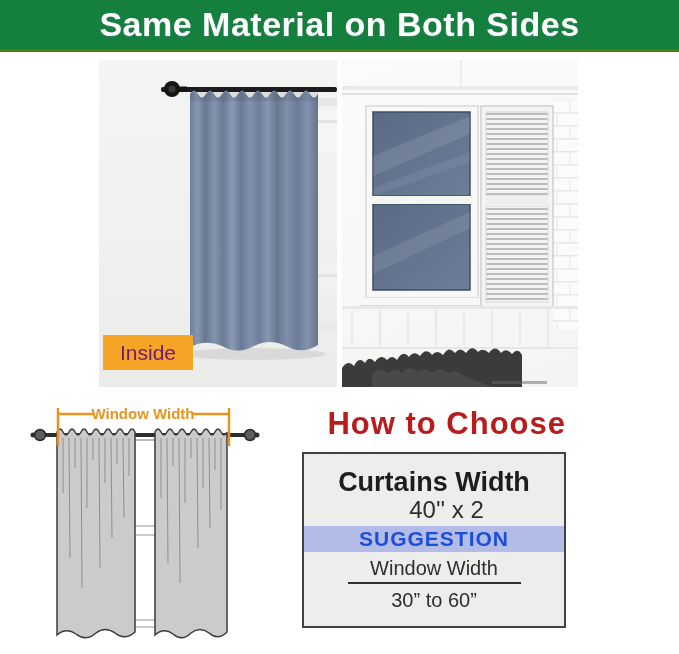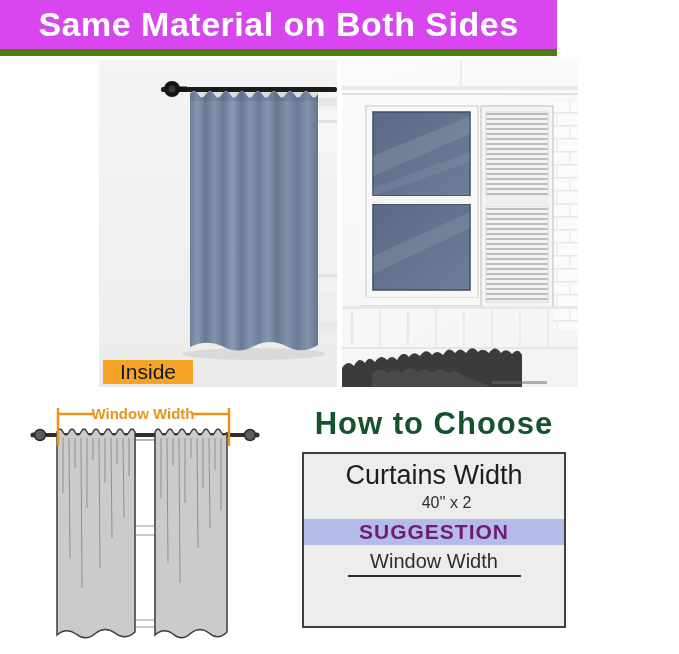--- a/index.html
+++ b/index.html
@@ -2,58 +2,58 @@
 <html><head>
 <meta charset="utf-8">
 <style>
   html,body{margin:0;padding:0;background:#ffffff;}
   .canvas{
     position:relative;width:679px;height:654px;background:#ffffff;
     font-family:"Liberation Sans","DejaVu Sans",sans-serif;overflow:hidden;
   }
   
   .banner{
-    position:absolute;left:0;top:0;width:557px;height:49px;
-    background:#d946ef;border-bottom:7px solid #4d7c0f;
+    position:absolute;left:0;top:0;width:679px;height:49px;
+    background:#15803d;border-bottom:3px solid #4d7c0f;
     display:flex;align-items:center;justify-content:center;
   }
   .banner-title{
     color:#ffffff;font-weight:bold;font-size:34px;letter-spacing:.5px;
     text-shadow:0 1px 1px rgba(120,130,180,.35);
   }
   
   .photo{position:absolute;top:60px;height:327px;overflow:hidden;}
   .photo-inside{left:99px;width:238px;background:linear-gradient(180deg,#f4f4f2 0%,#efefed 70%,#ebebe9 100%);}
   .photo-outside{left:342px;width:236px;background:linear-gradient(160deg,#fbfbf9 0%,#f4f4f2 100%);}
   .photo svg{display:block;}
   .tag{
-    position:absolute;bottom:3px;background:#f5a425;color:#0f172a;
+    position:absolute;bottom:17px;background:#f5a425;color:#701a75;
     font-size:21px;display:flex;align-items:center;justify-content:center;
-    height:24px;
+    height:35px;
   }
   .tag-inside{left:4px;width:90px;}
   .tag-outside{left:8px;width:106px;}
   
   .diagram{position:absolute;left:10px;top:398px;width:250px;height:254px;}
   
   .choose-heading{
     position:absolute;left:302px;top:406px;width:264px;height:40px;
-    text-align:center;font-weight:bold;font-size:31px;color:#14532d;letter-spacing:1px;
+    text-align:right;font-weight:bold;font-size:31px;color:#b91c1c;letter-spacing:1px;
   }
   .size-box{
     position:absolute;left:302px;top:452px;width:264px;height:176px;
     background:#ededeb;border:2px solid #414141;box-sizing:border-box;
     text-align:center;color:#1d1d1d;
   }
-  .sb-row1{font-weight:normal;font-size:27px;line-height:32px;margin-top:5px;}
-  .sb-row2{font-size:16px;line-height:23px;color:#2e2e2e;padding-left:25px;}
+  .sb-row1{font-weight:bold;font-size:27px;line-height:32px;margin-top:12px;}
+  .sb-row2{font-size:24px;line-height:23px;color:#2e2e2e;padding-left:25px;}
   .sb-row3{font-size:20px;line-height:24px;color:#2e2e2e;}
   .sb-band{
     margin-top:5px;height:26px;line-height:26px;background:#b2bce7;
-    color:#701a75;font-weight:bold;font-size:21px;letter-spacing:1px;
+    color:#1d4ed8;font-weight:bold;font-size:21px;letter-spacing:1px;
   }
   .sb-ww{margin-top:4px;font-size:20px;line-height:24px;color:#2e2e2e;}
   .sb-divider{width:173px;border-top:2px solid #2e2e2e;margin:2px auto 0;}
   .sb-denom{margin-top:3px;font-size:20px;line-height:26px;color:#2e2e2e;}
   .note{
     position:absolute;left:254px;top:633px;font-size:15px;color:#4b4b4b;white-space:nowrap;
   }
 </style>
 </head>
 <body>
@@ -249,16 +249,17 @@
   </div>
 
   <div class="choose-heading">How to Choose</div>
 
   <div class="size-box">
     <div class="sb-row1">Curtains Width</div>
     <div class="sb-row2">40'' x 2</div>
     <div class="sb-band">SUGGESTION</div>
     <div class="sb-ww">Window Width</div>
     <div class="sb-divider"></div>
+    <div class="sb-denom">30” to 60”</div>
   </div>
 
 
 </div>
 
 </body></html>

